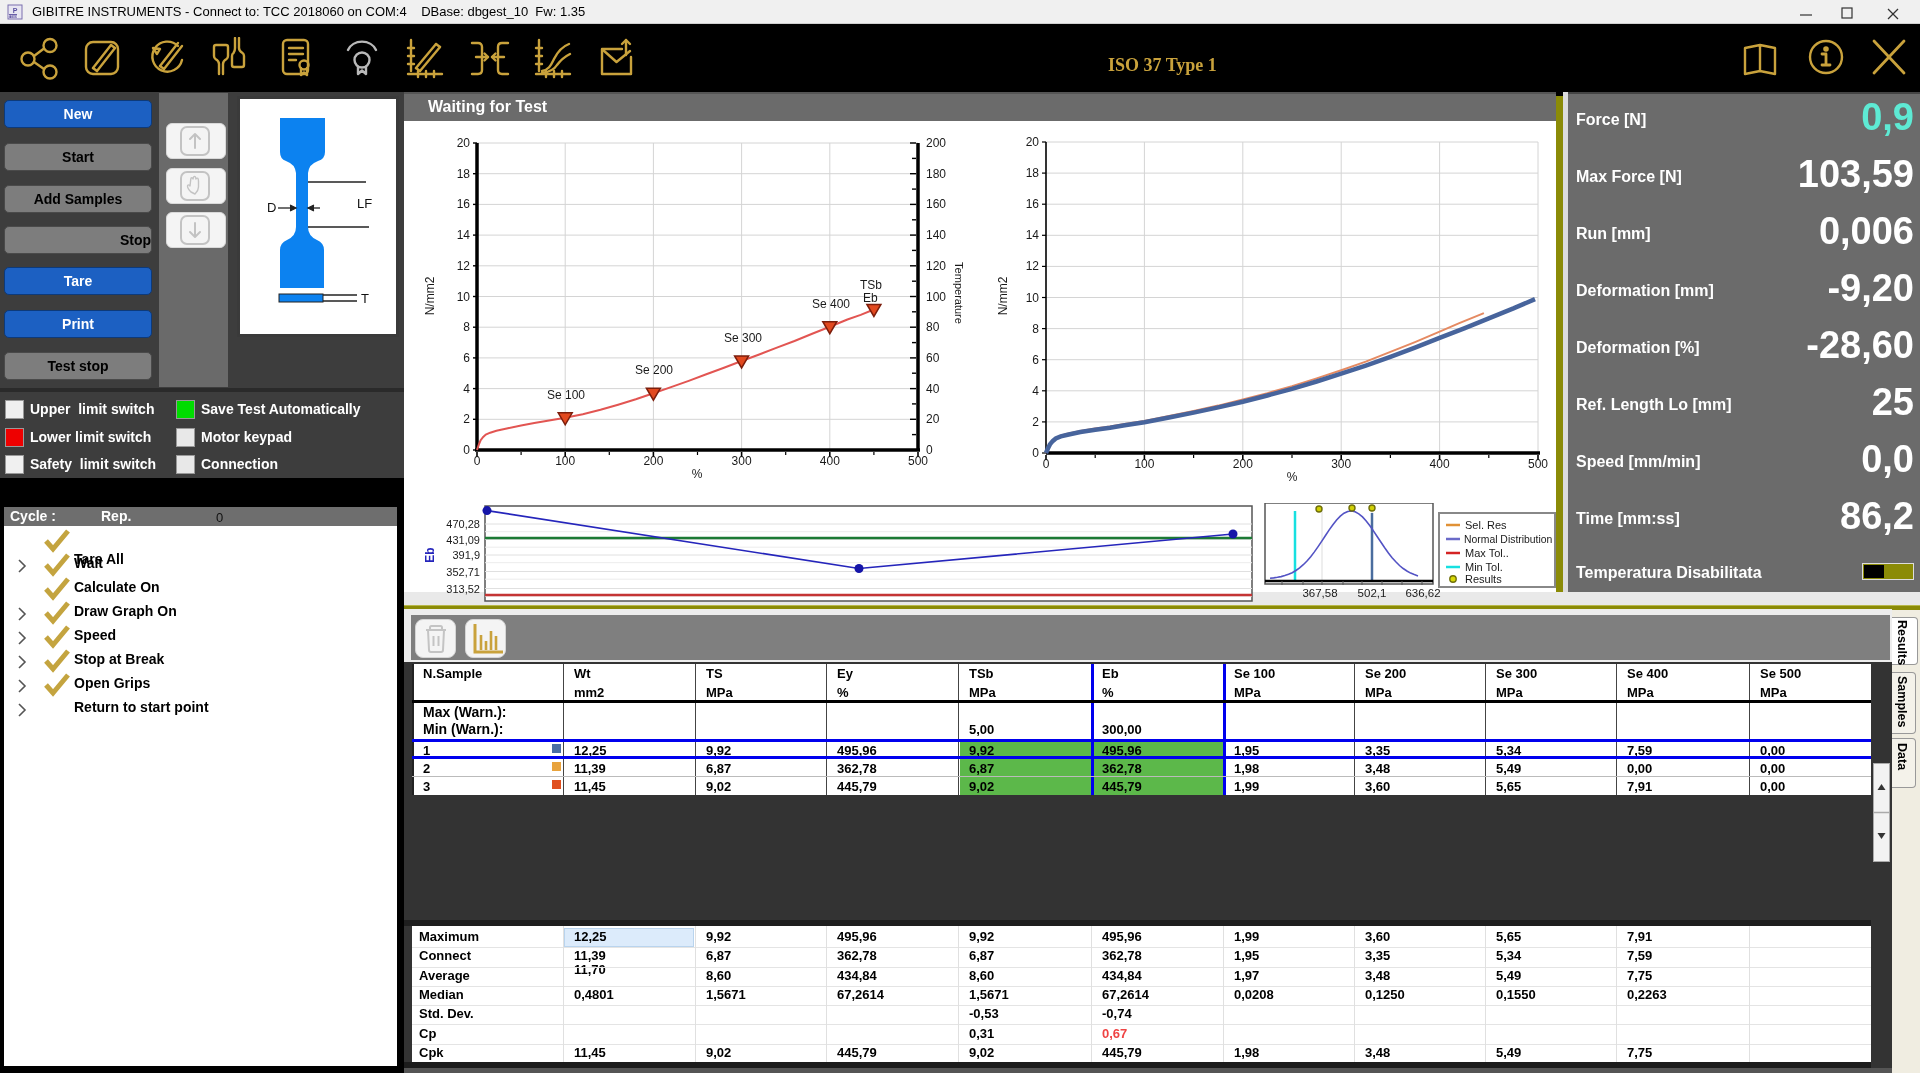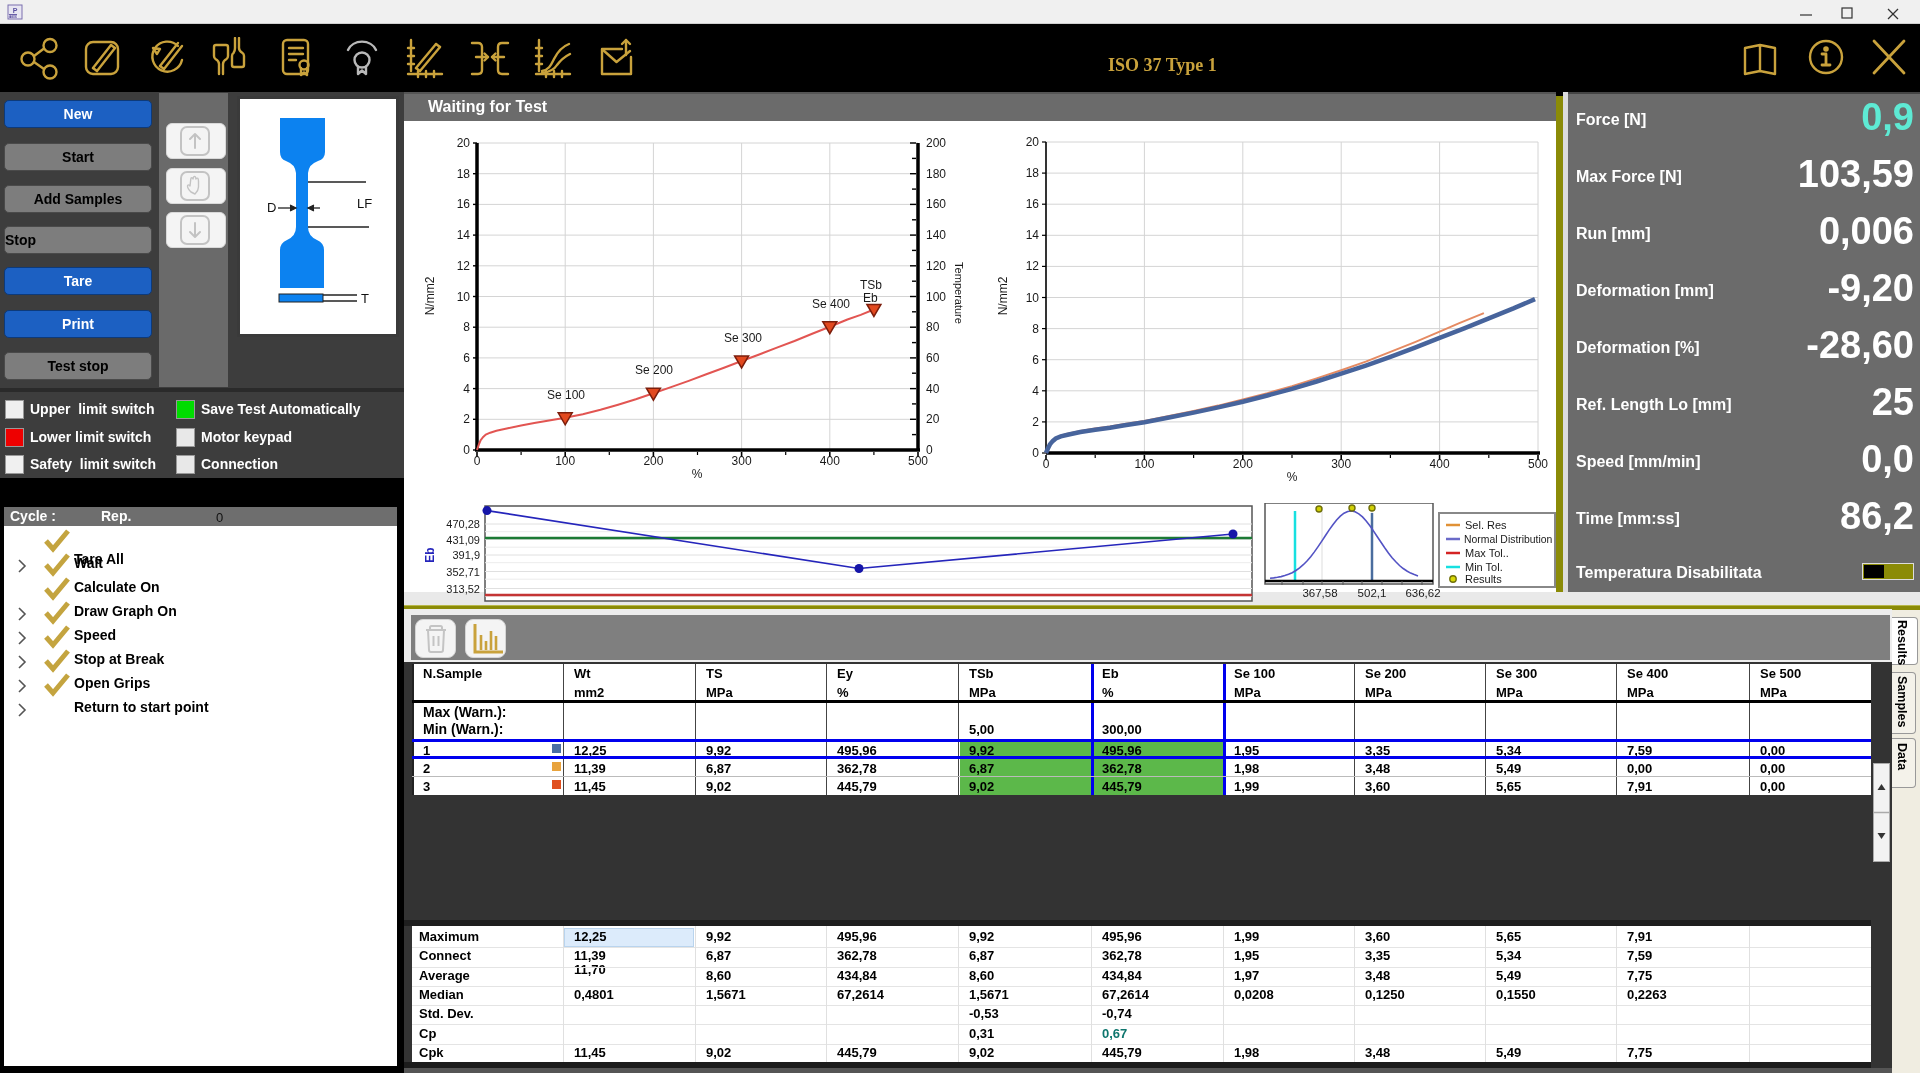--- a/index.html
+++ b/index.html
@@ -11,20 +11,21 @@
 .wbtn { position:absolute; background:#f4f4f4; border:1px solid #d9d9d9; border-radius:6px; }
 </style></head>
 <body>
 <div class="abs" style="left:0;top:0;width:1920px;height:24px;background:#f0f0f0;border-bottom:1px solid #d0d0d0;">
 <svg class="abs" style="left:7px;top:4px" width="16" height="16">
       <rect x="1" y="1" width="14" height="14" fill="#e8e6f2" stroke="#7a6fae"></rect>
       <text x="8" y="9" font-size="7" font-weight="bold" fill="#5a4fa0" text-anchor="middle">P</text>
       <rect x="2" y="10" width="8" height="4" fill="#6a5fa8"></rect>
       <text x="6" y="13.6" font-size="3.6" fill="#fff" text-anchor="middle">TTMS</text>
     </svg>
+<div class="abs" style="left:32px;top:4px;font-size:13px;color:#000;">GIBITRE INSTRUMENTS - Connect to: TCC 2018060 on COM:4&nbsp;&nbsp;&nbsp;&nbsp;DBase: dbgest_10&nbsp;&nbsp;Fw: 1.35</div>
 <svg class="abs" style="left:1790px;top:0" width="130" height="24" fill="none" stroke="#333" stroke-width="1.2">
 <line x1="10" y1="15" x2="22" y2="15"></line>
 <rect x="52" y="8" width="10" height="10"></rect>
 <line x1="98" y1="9" x2="108" y2="19"></line>
       <line x1="108" y1="9" x2="98" y2="19"></line>
 </svg>
 </div>
 <div class="abs" style="left:8px;top:24px;width:1920px;height:66px;background:#000;">
 <div class="abs b" style="left:1100px;top:31px;font-family:'Liberation Serif',serif;font-size:18px;color:#c9a23c;">ISO 37 Type 1</div>
 <svg class="abs" style="left:10px;top:13px" width="650" height="44" fill="none" stroke="#c9a23c" stroke-width="2.4" stroke-linecap="round" stroke-linejoin="round">
@@ -136,21 +137,21 @@
 </svg>
 </div>
 <div class="abs" style="left:0;top:92px;width:404px;height:981px;background:#000;">
 
 <div class="abs" style="left:0;top:0;width:404px;height:300px;background:#3d3d3d;border-bottom:4px solid #2a2a2a;"></div>
 
 <div class="abs" style="left:159px;top:1px;width:69px;height:294px;background:#6a6a6a;"></div>
 <div class="abs b" style="left:4px;top:8px;width:148px;height:28px;border-radius:5px;background:#1c60c2;color:#fff;border:1px solid #0d3a7a;font-size:14px;text-align:center;line-height:26px;">New</div>
 <div class="abs b" style="left:4px;top:51px;width:148px;height:28px;border-radius:5px;background:#7d7d7d;color:#000;border:1px solid #4a4a4a;font-size:14px;text-align:center;line-height:26px;">Start</div>
 <div class="abs b" style="left:4px;top:93px;width:148px;height:28px;border-radius:5px;background:#7d7d7d;color:#000;border:1px solid #4a4a4a;font-size:14px;text-align:center;line-height:26px;">Add Samples</div>
-<div class="abs b" style="left:4px;top:134px;width:148px;height:28px;border-radius:5px;background:#7d7d7d;color:#000;border:1px solid #4a4a4a;font-size:14px;text-align:left;line-height:26px;">Stop</div>
+<div class="abs b" style="left:4px;top:134px;width:148px;height:28px;border-radius:5px;background:#7d7d7d;color:#000;border:1px solid #4a4a4a;font-size:14px;text-align:right;line-height:26px;">Stop</div>
 <div class="abs b" style="left:4px;top:175px;width:148px;height:28px;border-radius:5px;background:#1c60c2;color:#fff;border:1px solid #0d3a7a;font-size:14px;text-align:center;line-height:26px;">Tare</div>
 <div class="abs b" style="left:4px;top:218px;width:148px;height:28px;border-radius:5px;background:#1c60c2;color:#fff;border:1px solid #0d3a7a;font-size:14px;text-align:center;line-height:26px;">Print</div>
 <div class="abs b" style="left:4px;top:260px;width:148px;height:28px;border-radius:5px;background:#7d7d7d;color:#000;border:1px solid #4a4a4a;font-size:14px;text-align:center;line-height:26px;">Test stop</div>
 <div class="wbtn" style="left:166px;top:31px;width:60px;height:36px;"></div>
 <svg class="abs" style="left:178px;top:34px" width="36" height="30" fill="none" stroke="#c3c3c3" stroke-width="2" stroke-linejoin="round" stroke-linecap="round">
 <rect x="3" y="1" width="28" height="28" rx="6"></rect>
       <line x1="17" y1="22" x2="17" y2="9"></line>
       <path d="M 12 13 L 17 8 L 22 13"></path>
 </svg>
 <div class="wbtn" style="left:166px;top:76px;width:60px;height:36px;"></div>
@@ -667,21 +668,21 @@
 <div class="abs b" style="left:698px;top:60.900000000000006px;font-size:13px;color:#000;">67,2614</div>
 <div class="abs b" style="left:830px;top:60.900000000000006px;font-size:13px;color:#000;">0,0208</div>
 <div class="abs b" style="left:961px;top:60.900000000000006px;font-size:13px;color:#000;">0,1250</div>
 <div class="abs b" style="left:1092px;top:60.900000000000006px;font-size:13px;color:#000;">0,1550</div>
 <div class="abs b" style="left:1223px;top:60.900000000000006px;font-size:13px;color:#000;">0,2263</div>
 <div class="abs b" style="left:15px;top:80.2px;font-size:13px;color:#000;">Std. Dev.</div>
 <div class="abs b" style="left:565px;top:80.2px;font-size:13px;color:#000;">-0,53</div>
 <div class="abs b" style="left:698px;top:80.2px;font-size:13px;color:#000;">-0,74</div>
 <div class="abs b" style="left:15px;top:99.5px;font-size:13px;color:#000;">Cp</div>
 <div class="abs b" style="left:565px;top:99.5px;font-size:13px;color:#000;">0,31</div>
-<div class="abs b" style="left:698px;top:99.5px;font-size:13px;color:#0f766e;text-align:center;">0,67</div>
+<div class="abs b" style="left:698px;top:99.5px;font-size:13px;color:#ef4444;text-align:center;">0,67</div>
 <div class="abs b" style="left:15px;top:118.8px;font-size:13px;color:#000;">Cpk</div>
 <div class="abs b" style="left:170px;top:118.8px;font-size:13px;color:#000;">11,45</div>
 <div class="abs b" style="left:302px;top:118.8px;font-size:13px;color:#000;">9,02</div>
 <div class="abs b" style="left:433px;top:118.8px;font-size:13px;color:#000;">445,79</div>
 <div class="abs b" style="left:565px;top:118.8px;font-size:13px;color:#000;">9,02</div>
 <div class="abs b" style="left:698px;top:118.8px;font-size:13px;color:#000;">445,79</div>
 <div class="abs b" style="left:830px;top:118.8px;font-size:13px;color:#000;">1,98</div>
 <div class="abs b" style="left:961px;top:118.8px;font-size:13px;color:#000;">3,48</div>
 <div class="abs b" style="left:1092px;top:118.8px;font-size:13px;color:#000;">5,49</div>
 <div class="abs b" style="left:1223px;top:118.8px;font-size:13px;color:#000;">7,75</div>

